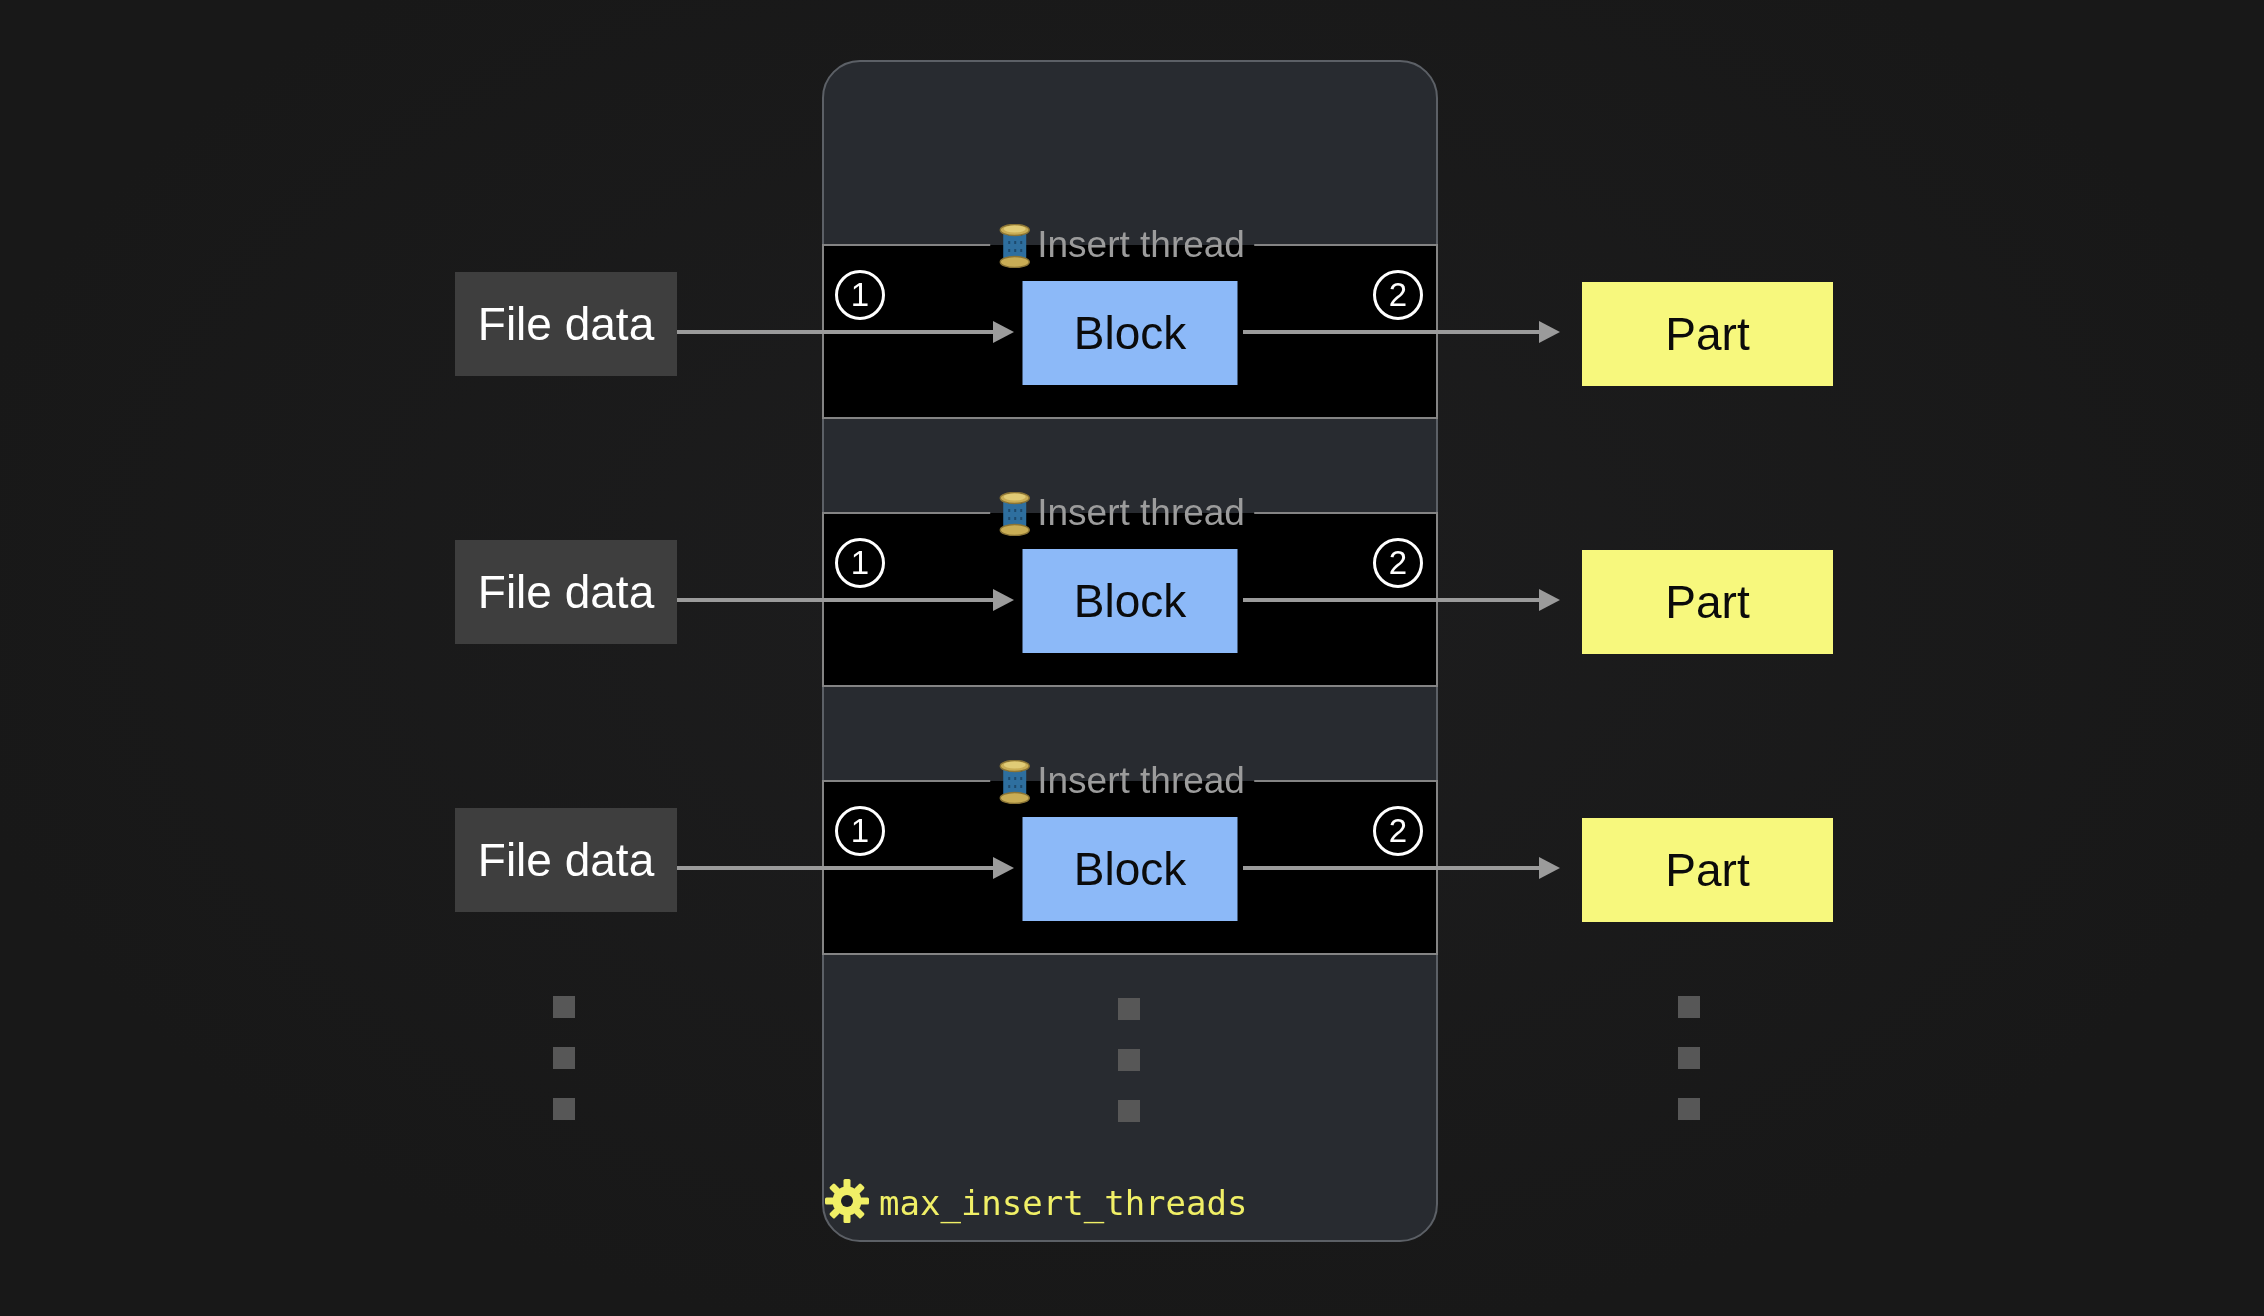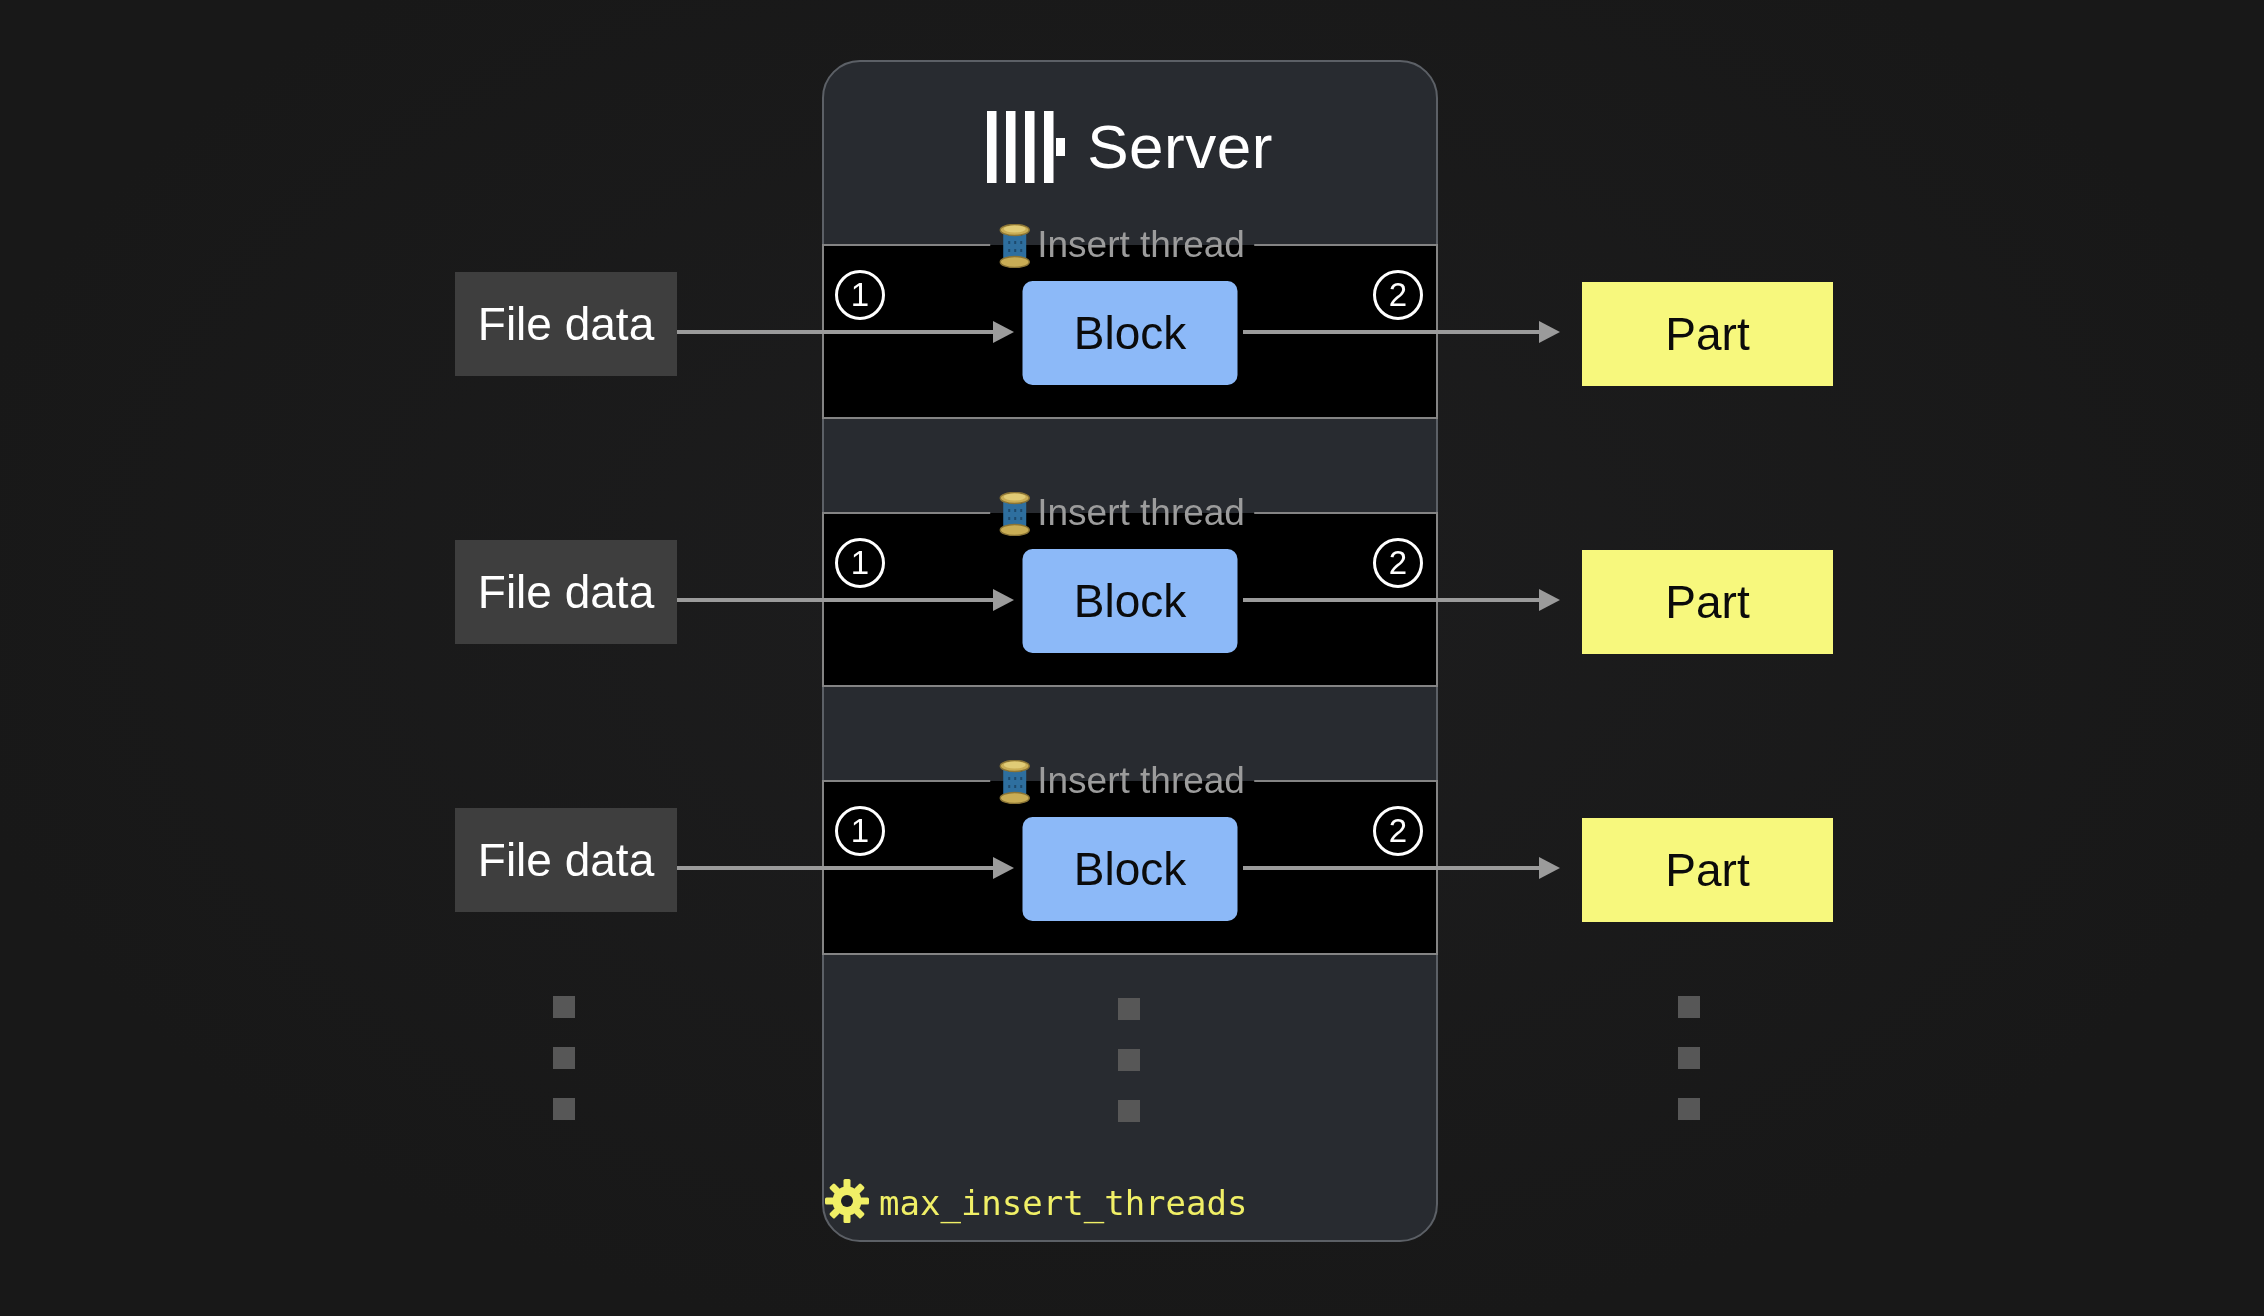--- a/index.html
+++ b/index.html
@@ -83,21 +83,20 @@
     color:var(--text-light);font-size:33px;line-height:44px;text-align:center;
   }
   .step-in{left:11px;} .step-out{right:13px;}
 
   .block-box{
     position:absolute;left:50%;top:35px;transform:translateX(-50%);
     width:215px;height:104px;
     background:var(--block-fill);color:var(--text-dark);
     display:flex;align-items:center;justify-content:center;
     font-size:46px;
-    border-radius:10px;
   }
 
   .arrow{position:absolute;height:0;}
   .arrow .line{position:absolute;top:86px;height:4px;background:var(--arrow);display:block;}
   .arrow .head{
     position:absolute;top:77px;width:0;height:0;display:block;
     border-top:11px solid transparent;border-bottom:11px solid transparent;
     border-left:21px solid var(--arrow);
   }
   .arrow-in .line{left:677px;width:316px;}
@@ -131,30 +130,20 @@
   .spool-icon .flange-top-hi{fill:#e0cb76;}
   .spool-icon .body{fill:#2e6f9f;}
   .spool-icon .stitch{stroke:#1d4a6d;stroke-width:2;stroke-dasharray:3 5;fill:none;}
 </style>
 </head>
 <body>
 
 <div class="canvas">
 
   <div class="panel">
-    <div class="server-header">
-      <svg class="ch-logo" viewBox="0 0 78 72" aria-hidden="true">
-        <rect x="0" y="0" width="9.5" height="72"></rect>
-        <rect x="19" y="0" width="9.5" height="72"></rect>
-        <rect x="38" y="0" width="9.5" height="72"></rect>
-        <rect x="57" y="0" width="9.5" height="72"></rect>
-        <rect x="69" y="27" width="9" height="18"></rect>
-      </svg>
-      <span class="server-title">Server</span>
-    </div>
 
     <div class="dots dots-center" style="left:294px;top:936px;">
       <div class="dot"></div>
       <div class="dot"></div>
       <div class="dot"></div>
     </div>
 
     <div class="setting">
       <svg class="gear-icon" viewBox="0 0 46 46" aria-hidden="true">
         <g>

